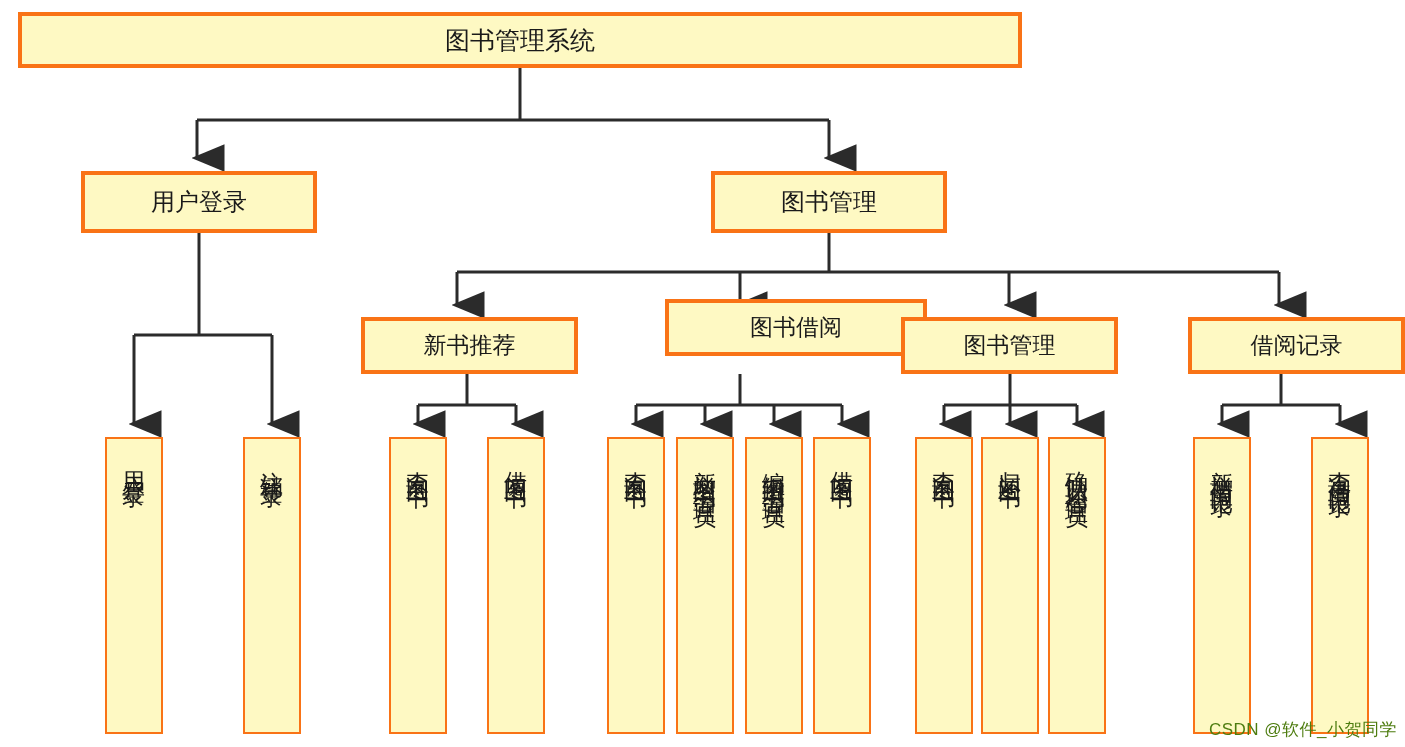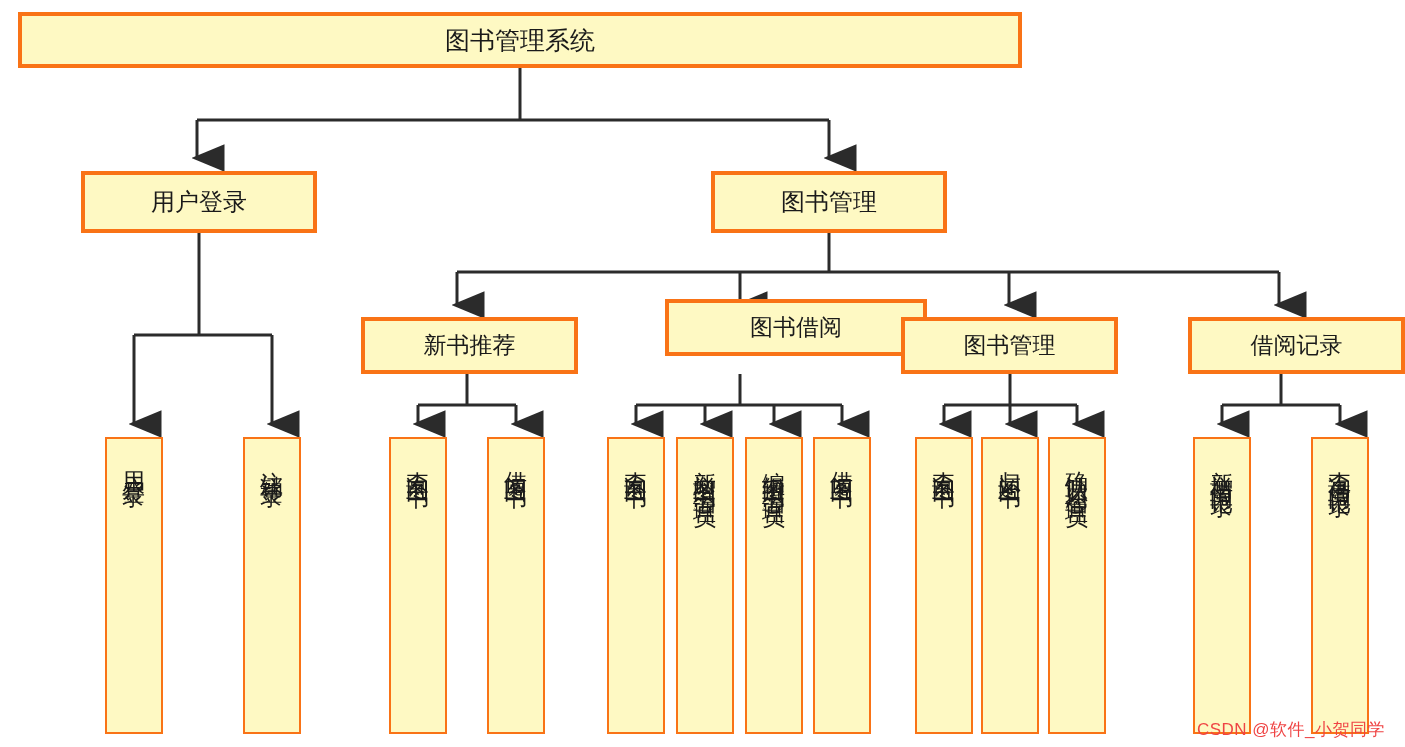--- a/index.html
+++ b/index.html
@@ -59,24 +59,24 @@
     font-size: 23px;
     line-height: 1.05;
     white-space: nowrap;
     color: #1a1a1a;
   }
   .label {
     white-space: nowrap;
   }
   #watermark {
     position: absolute;
-    right: 20px;
+    right: 8px;
     bottom: 6px;
     font-size: 17px;
-    color: #ef4444;
+    color: #4d7c0f;
     letter-spacing: 0.5px;
     white-space: nowrap;
   }
 </style>
 </head>
 <body>
 
 <div id="diagram-root">
 
   <svg id="edge-layer" viewBox="0 0 1405 747" width="1405" height="747" xmlns="http://www.w3.org/2000/svg">

